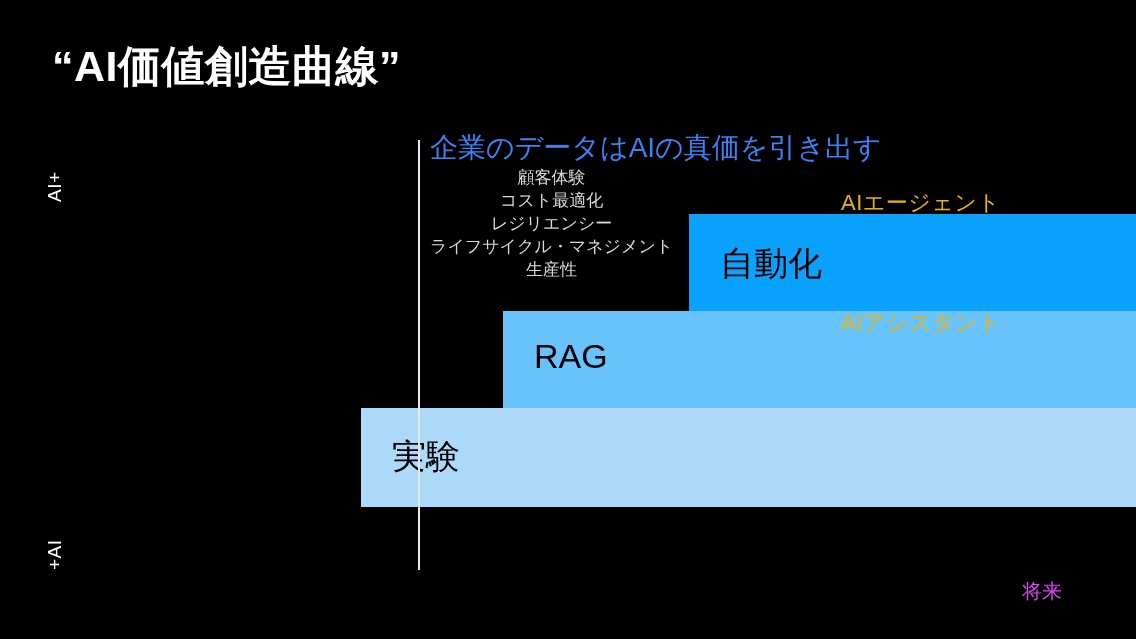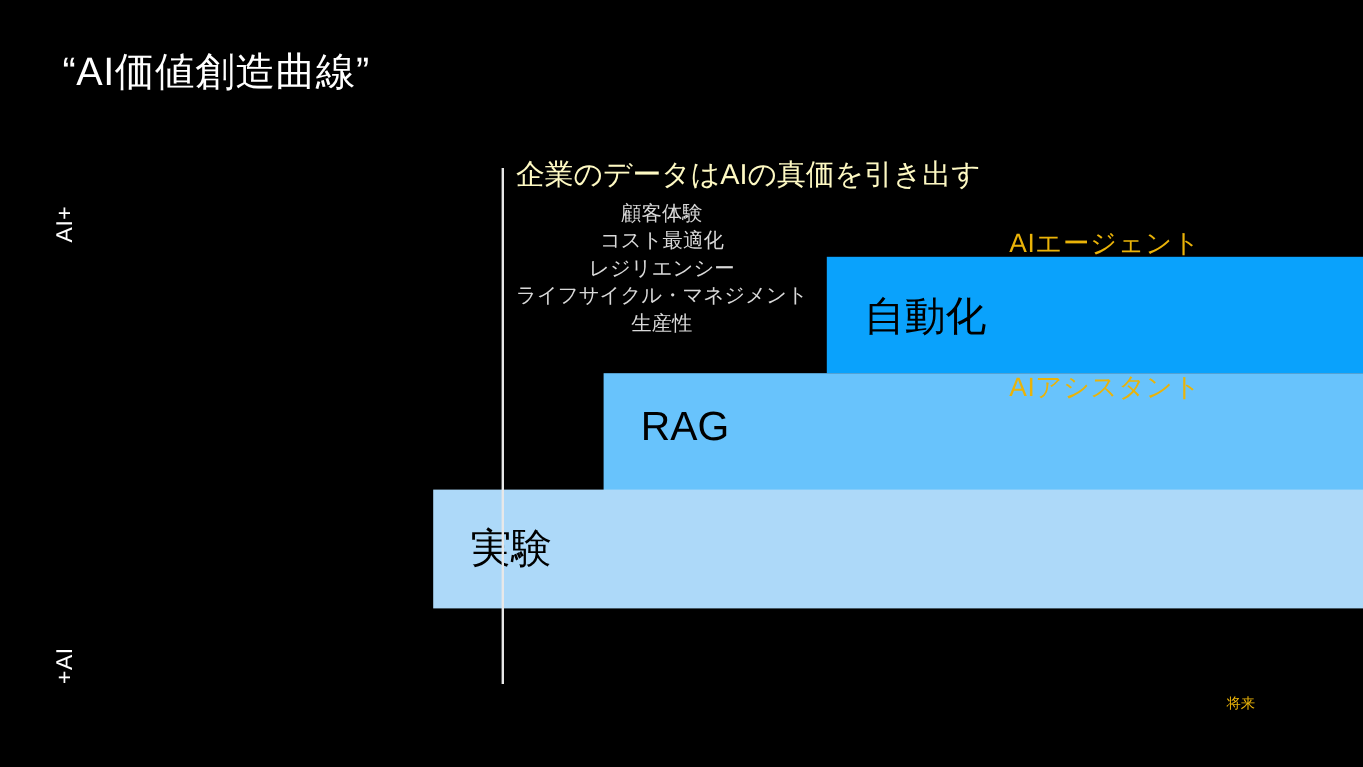--- a/index.html
+++ b/index.html
@@ -22,22 +22,22 @@
     width: 1136px;
     height: 639px;
     background: #000000;
   }
 
   
   #slide-title {
     position: absolute;
     left: 52px;
     top: 38px;
-    font-size: 33px;
-    font-weight: 400;
+    font-size: 43px;
+    font-weight: 700;
     letter-spacing: 0.5px;
     color: #ffffff;
     white-space: nowrap;
   }
 
   
   .axis-label {
     position: absolute;
     font-size: 19px;
     color: #ffffff;
@@ -115,23 +115,23 @@
   }
   #caption-agent     { left: 841px; top: 188px; }
   #caption-assistant { left: 841px; top: 308px; }
   #caption-code-ai   { left: 766px; top: 431px; }
 
   
   #headline {
     position: absolute;
     left: 430px;
     top: 129px;
-    font-size: 24px;
+    font-size: 28px;
     font-weight: 400;
-    color: #fef9c3;
+    color: #3b82f6;
     white-space: nowrap;
     z-index: 7;
   }
   #benefit-list {
     position: absolute;
     left: 430px;
     top: 166px;
     z-index: 7;
     list-style: none;
     margin: 0;
@@ -143,22 +143,22 @@
     line-height: 23px;
     color: #d9d9d9;
     white-space: nowrap;
   }
 
   
   #future-label {
     position: absolute;
     left: 1022px;
     top: 578px;
-    font-size: 12px;
-    color: #eab308;
+    font-size: 20px;
+    color: #d946ef;
     white-space: nowrap;
     z-index: 5;
   }
 </style>
 </head>
 <body>
 
 <div id="slide">
 
   <div id="slide-title">“AI価値創造曲線”</div>

